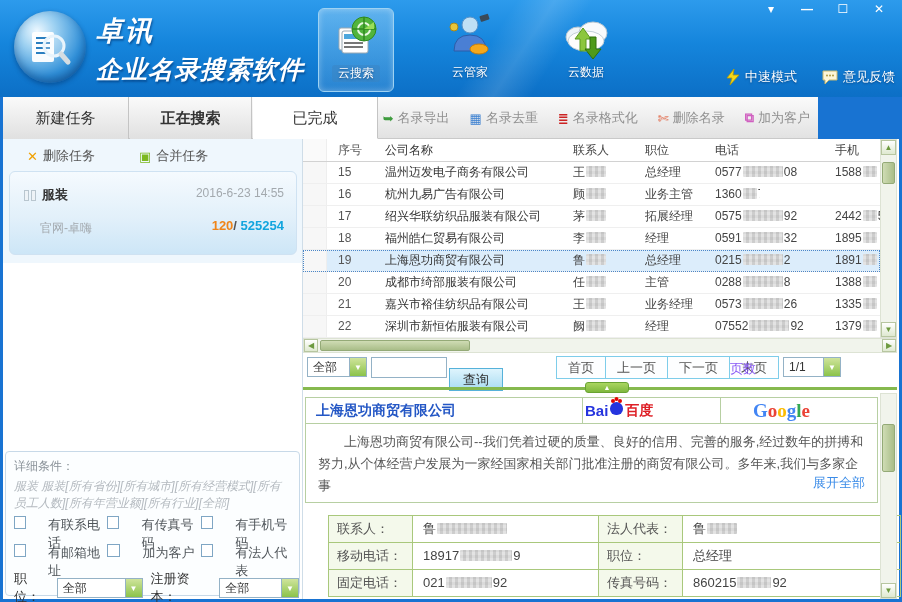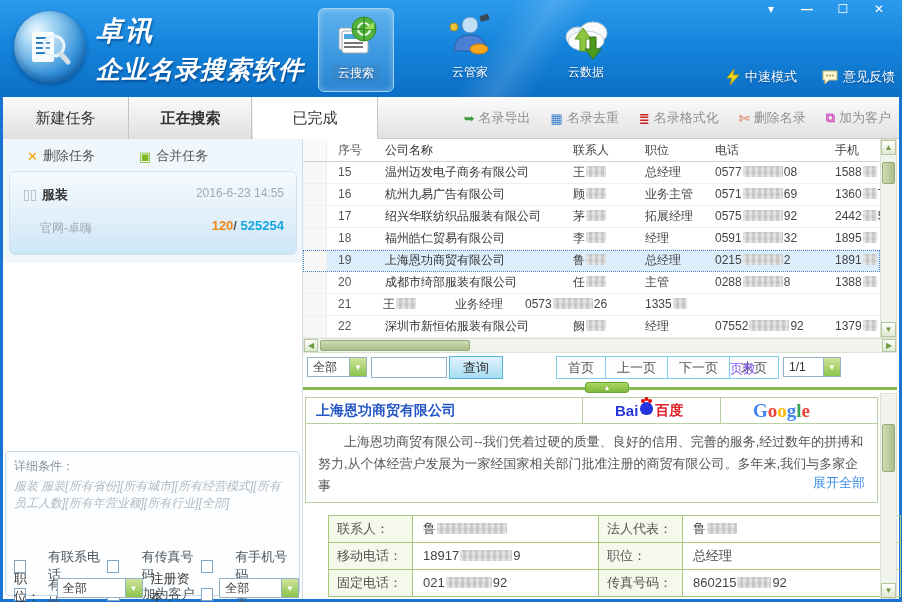--- a/index.html
+++ b/index.html
@@ -25,21 +25,21 @@
   .nav-btn .ic { height:56px; display:flex; align-items:center; justify-content:center; }
   .nav-btn .lb { text-shadow:0 1px 2px rgba(0,40,90,.6); }
   .nav-btn.active .lb { background:rgba(60,130,190,.45); border-radius:3px; display:inline-block; padding:0 6px; }
   .mini-link { position:absolute; top:68px; color:#fff; font-size:13px; display:flex; align-items:center; gap:5px;
     cursor:pointer; text-shadow:0 1px 2px rgba(0,40,90,.6); }
   .win-controls { position:absolute; top:2px; right:10px; display:flex; gap:10px; }
   .win-controls span { width:26px; height:16px; color:#fff; font-size:12px; line-height:15px; text-align:center;
     cursor:pointer; font-weight:bold; }
 
   
-  .tabbar { position:absolute; left:3px; top:97px; width:896px; height:42px;
+  .tabbar { position:absolute; left:3px; top:97px; width:815px; height:42px;
     background:linear-gradient(180deg,#fbfbfb,#e2e2e2); border-bottom:1px solid #c9c9c9; }
   .tab { position:absolute; top:0; height:42px; line-height:42px; text-align:center; font-size:15px; color:#333;
     cursor:pointer; border-right:1px solid #c4c4c4; background:linear-gradient(180deg,#fafafa,#e0e0e0); }
   .tab.active { background:#fff; border-bottom:1px solid #fff; font-size:15px; }
   .toolbar { position:absolute; right:8px; top:0; height:42px; display:flex; align-items:center; gap:20px; }
   .tool { display:flex; align-items:center; gap:4px; font-size:13px; color:#8f8f8f; cursor:pointer; }
   .tool .tic { font-size:13px; font-weight:bold; }
 
   
   .left { position:absolute; left:3px; top:139px; width:300px; height:460px; background:#fff; border-right:1px solid #cfdde8; }
@@ -56,21 +56,21 @@
   .task-date { position:absolute; right:12px; top:14px; font-size:12px; color:#a3a9ae; }
   .task-src { position:absolute; left:30px; top:48px; font-size:12px; color:#a3a9ae; }
   .task-cnt { position:absolute; right:12px; top:46px; font-size:13px; font-weight:bold; }
   .cnt-done { color:#f08519; } .cnt-sep { color:#555; } .cnt-total { color:#12a5de; }
 
   .filterbox { position:absolute; left:2px; top:312px; width:295px; height:145px; border:1px solid #c7d9e8;
     border-radius:4px; background:#fcfeff; padding:6px 8px; }
   .fb-title { font-size:12px; color:#8a9299; margin-bottom:3px; }
   .fb-crit { font-size:12px; color:#b3b9bf; line-height:17px;font-style:italic; }
   .cb-row { position:absolute; left:8px; width:284px; display:flex; }
-  .cb { display:flex; align-items:center; gap:22px; font-size:13px; color:#4f555a; cursor:pointer;margin-top:32px; }
+  .cb { display:flex; align-items:flex-start; gap:22px; font-size:13px; color:#4f555a; cursor:pointer; }
   .cb .box { width:13px; height:13px; border:1px solid #7fa6c4; background:#fff; }
   .cb1 { top:64px; } .cb2 { top:92px; }
   .cb1 .cb:nth-child(1), .cb2 .cb:nth-child(1) { width:96px; }
   .cb1 .cb:nth-child(2), .cb2 .cb:nth-child(2) { width:96px; }
   .dd-row { position:absolute; left:8px; top:118px; display:flex; align-items:center; font-size:13px; color:#333; }
   .sel { border:1px solid #94b2c6; background:#fff; height:20px; display:inline-flex; align-items:center;
     justify-content:space-between; font-size:12px; color:#333; cursor:pointer; }
   .sel .sv { padding-left:5px; }
   .sel .dd { width:17px; height:18px; background:linear-gradient(180deg,#cfe49b,#8bc34a); border-left:1px solid #94b2c6;
     color:#fff; font-size:8px; display:flex; align-items:center; justify-content:center; }
@@ -102,35 +102,35 @@
   .hscroll { position:absolute; left:0; top:199px; width:594px; height:15px; background:#f1f4ec; border:1px solid #dde3d4; }
   .sb-btn { position:absolute; background:linear-gradient(180deg,#ffffff,#dfe9d0); border:1px solid #b7c6a0;
     color:#6d9a3f; font-size:8px; display:flex; align-items:center; justify-content:center; cursor:pointer; }
   .sb-thumb { position:absolute; background:linear-gradient(90deg,#cfdcb4,#a9bd88); border:1px solid #94aa77; border-radius:2px; cursor:grab; }
   .hthumb { left:16px; top:1px; width:150px; height:11px; background:linear-gradient(180deg,#cfdcb4,#a9bd88); }
   .dscroll { position:absolute; left:577px; top:254px; width:17px; height:206px; background:#f1f4ec; border:1px solid #dde3d4; }
 
   
   .pager { position:absolute; left:0; top:216px; width:594px; height:30px; }
   .pg-input { position:absolute; left:68px; top:2px; width:76px; height:21px; border:1px solid #94b2c6; font-size:12px; padding:0 4px; }
-  .btn-query { position:absolute; left:146px; top:1px; height:23px; padding:0 13px; font-size:13px; color:#333;
+  .btn-query { position:absolute; left:146px; top:13px; height:23px; padding:0 13px; font-size:13px; color:#333;
     background:linear-gradient(180deg,#def4fd,#a9dcf2); border:1px solid #56b2da; cursor:pointer; }
   .pg-group { position:absolute; left:254px; top:1px; display:flex;text-align:center; }
   .pg-btn { height:23px; line-height:21px; padding:0 11px; font-size:13px; color:#555; background:#fdfeff;
     border:1px solid #7ecdea; margin-left:-1px; cursor:pointer; }
   .pg-label { position:absolute; left:427px; top:5px; font-size:13px; color:#8b5cf6; }
   .sel-page { position:absolute; left:480px; top:2px; width:58px; }
 
   
   .splitter { position:absolute; left:0; top:248px; width:594px; height:3px; background:#86b94e; }
   .collapse-btn { position:absolute; left:282px; top:243px; width:44px; height:11px; border:1px solid #69a332; border-radius:3px;
     background:linear-gradient(180deg,#aad55f,#7fb83e); color:#fff; font-size:7px; line-height:9px; text-align:center; cursor:pointer; }
   .d-head { position:absolute; left:2px; top:258px; width:573px; height:27px; border:1px solid #b7cfa2; display:flex; }
   .d-company { width:276px; line-height:25px; padding-left:10px; font-size:14px; font-weight:bold; color:#2457c5; }
-  .d-baidu { width:138px; border-left:1px solid #b7cfa2; display:flex; align-items:center; gap:2px; padding-left:32px; cursor:pointer; }
+  .d-baidu { width:138px; border-left:1px solid #b7cfa2; display:flex; align-items:center; gap:2px; padding-left:2px; cursor:pointer; }
   .bd-lat { color:#2534de; font-weight:bold; font-size:15px; }
   .bd-paw { width:13px; height:13px; border-radius:50% 50% 46% 46%; background:#2534de; position:relative; margin-top:-4px; }
   .bd-paw::before { content:""; position:absolute; left:1px; top:-3px; width:4px; height:4px; border-radius:50%; background:#e10602; box-shadow:7px 0 0 #e10602, 3.5px -2px 0 #e10602; }
   .bd-cn { color:#de1f26; font-weight:bold; font-size:14px; }
   .d-google { flex:1; border-left:1px solid #b7cfa2; display:flex; align-items:center; padding-left:32px;
     font-family:"Liberation Serif","DejaVu Serif",serif; font-size:19px; font-weight:bold; cursor:pointer; }
   .g1,.g4{color:#4285f4;} .g2,.g6{color:#ea4335;} .g3{color:#fbbc05;} .g5{color:#34a853;}
   .d-desc { position:absolute; left:2px; top:284px; width:573px; height:80px; border:1px solid #b7cfa2; border-top:none;
     padding:8px 12px 0 12px; font-size:13px; color:#555; line-height:22px; }
   .d-desc .l1 { text-indent:2em; }
@@ -358,21 +358,20 @@
         <div class="c c4">总经理</div>
         <div class="c c5"><span>0577</span><span class="redact w40"></span><span>08</span></div>
         <div class="c c6"><span>1588</span><span class="redact w14"></span><span></span></div>
       </div>
       <div class="trow">
         <div class="c c0"></div>
           <div class="c c1">16</div>
         <div class="c c2">杭州九易广告有限公司</div>
         <div class="c c3"><span>顾</span><span class="redact w20"></span></div>
         <div class="c c4">业务主管</div>
-        <div class="c c5"><span>0571</span><span class="redact w40"></span><span>69</span></div>
         <div class="c c6"><span>1360</span><span class="redact w14"></span><span>7</span></div>
       </div>
       <div class="trow">
         <div class="c c0"></div>
           <div class="c c1">17</div>
         <div class="c c2">绍兴华联纺织品服装有限公司</div>
         <div class="c c3"><span>茅</span><span class="redact w20"></span></div>
         <div class="c c4">拓展经理</div>
         <div class="c c5"><span>0575</span><span class="redact w40"></span><span>92</span></div>
         <div class="c c6"><span>2442</span><span class="redact w14"></span><span>5</span></div>
@@ -400,20 +399,21 @@
           <div class="c c1">20</div>
         <div class="c c2">成都市绮部服装有限公司</div>
         <div class="c c3"><span>任</span><span class="redact w20"></span></div>
         <div class="c c4">主管</div>
         <div class="c c5"><span>0288</span><span class="redact w40"></span><span>8</span></div>
         <div class="c c6"><span>1388</span><span class="redact w14"></span><span></span></div>
       </div>
       <div class="trow">
         <div class="c c0"></div>
           <div class="c c1">21</div>
+        <div class="c c2">嘉兴市裕佳纺织品有限公司</div>
         <div class="c c3"><span>王</span><span class="redact w20"></span></div>
         <div class="c c4">业务经理</div>
         <div class="c c5"><span>0573</span><span class="redact w40"></span><span>26</span></div>
         <div class="c c6"><span>1335</span><span class="redact w14"></span><span></span></div>
       </div>
       <div class="trow">
         <div class="c c0"></div>
           <div class="c c1">22</div>
         <div class="c c2">深圳市新恒佑服装有限公司</div>
         <div class="c c3"><span>阙</span><span class="redact w20"></span></div>

